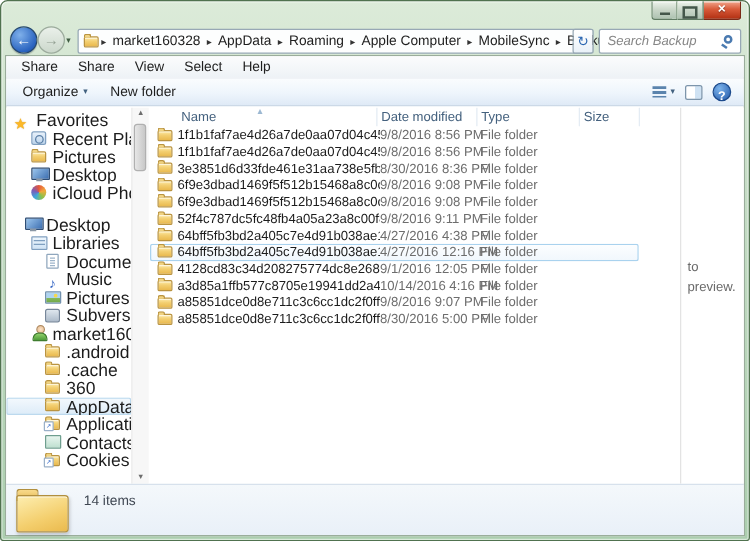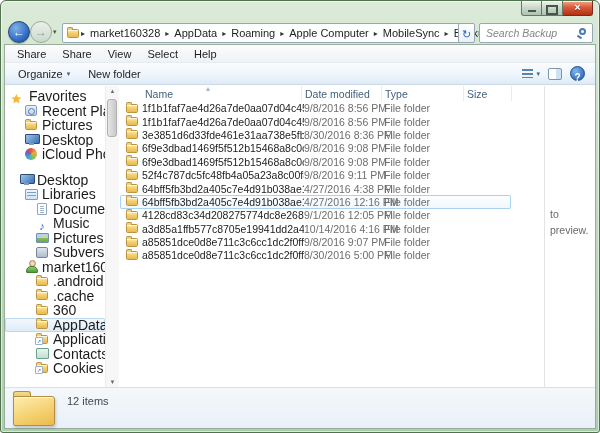--- a/index.html
+++ b/index.html
@@ -431,16 +431,16 @@
           </div>
       </div>
 
       <div class="preview">
         <div>to preview.</div>
       </div>
     </div>
 
     <div class="statusbar">
       <span class="big-folder"></span>
-      <span class="status-text">12 items</span>
+      <span class="status-text">14 items</span>
     </div>
   </div>
 </div>
 
 </body></html>

